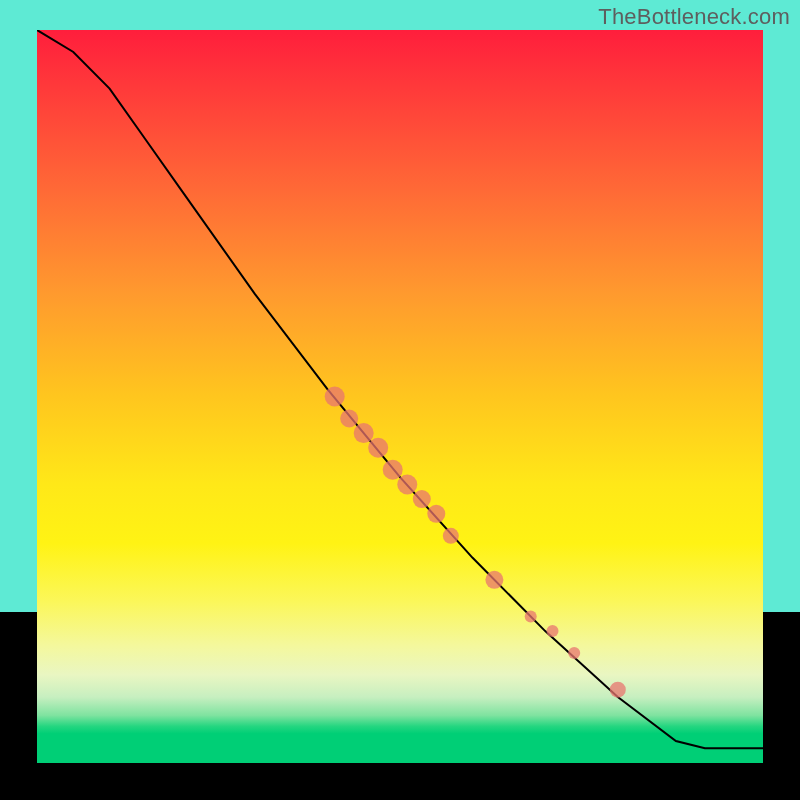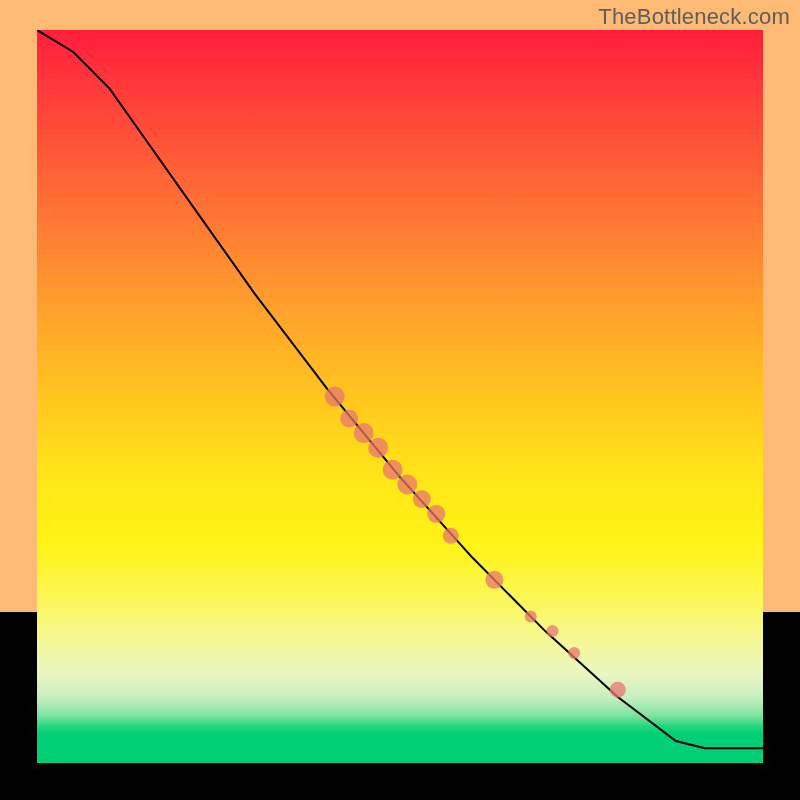--- a/index.html
+++ b/index.html
@@ -8,21 +8,21 @@
     background: #000;
     width: 800px;
     height: 800px;
     overflow: hidden;
     font-family: Arial, Helvetica, sans-serif;
   }
   .frame {
     position: relative;
     width: 800px;
     height: 612px;
-    background: #fdba74;
+    background: #5eead4;
   }
   .watermark {
     position: absolute;
     top: 4px;
     right: 10px;
     color: #5e5e5e;
     font-size: 22px;
     font-weight: 500;
     letter-spacing: 0.2px;
     z-index: 5;

